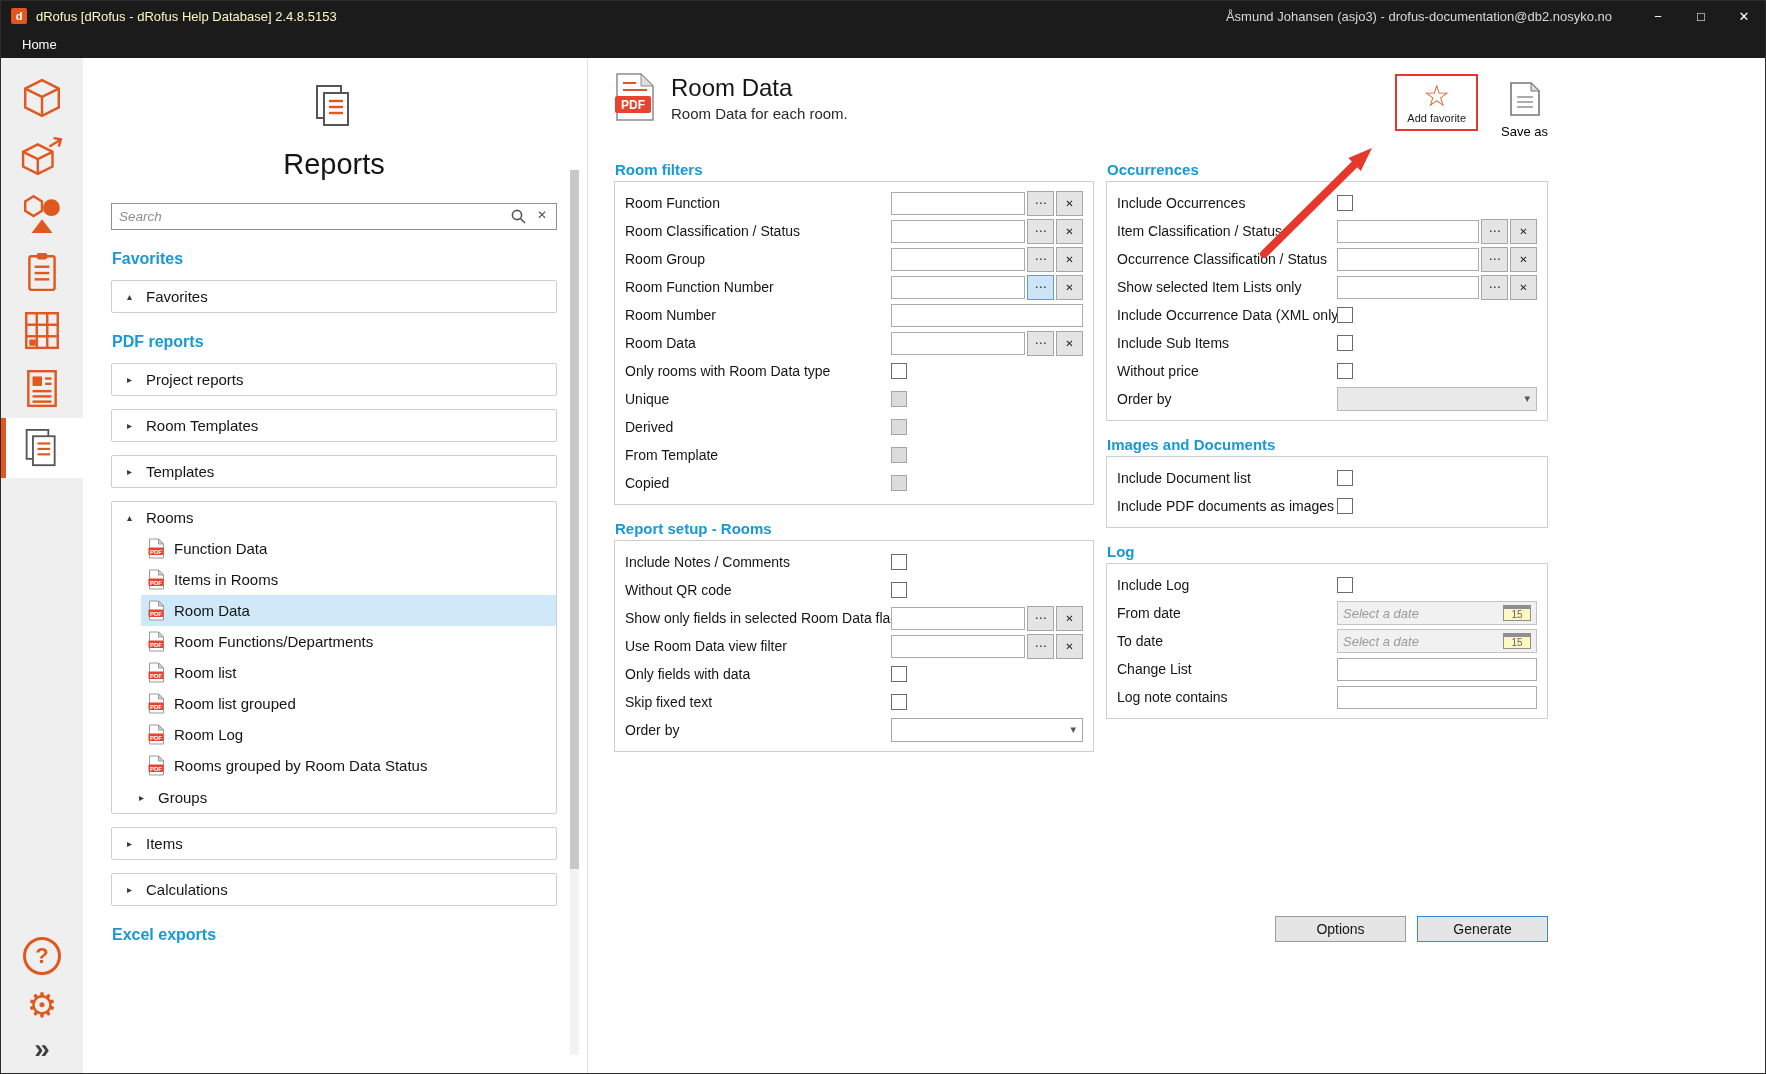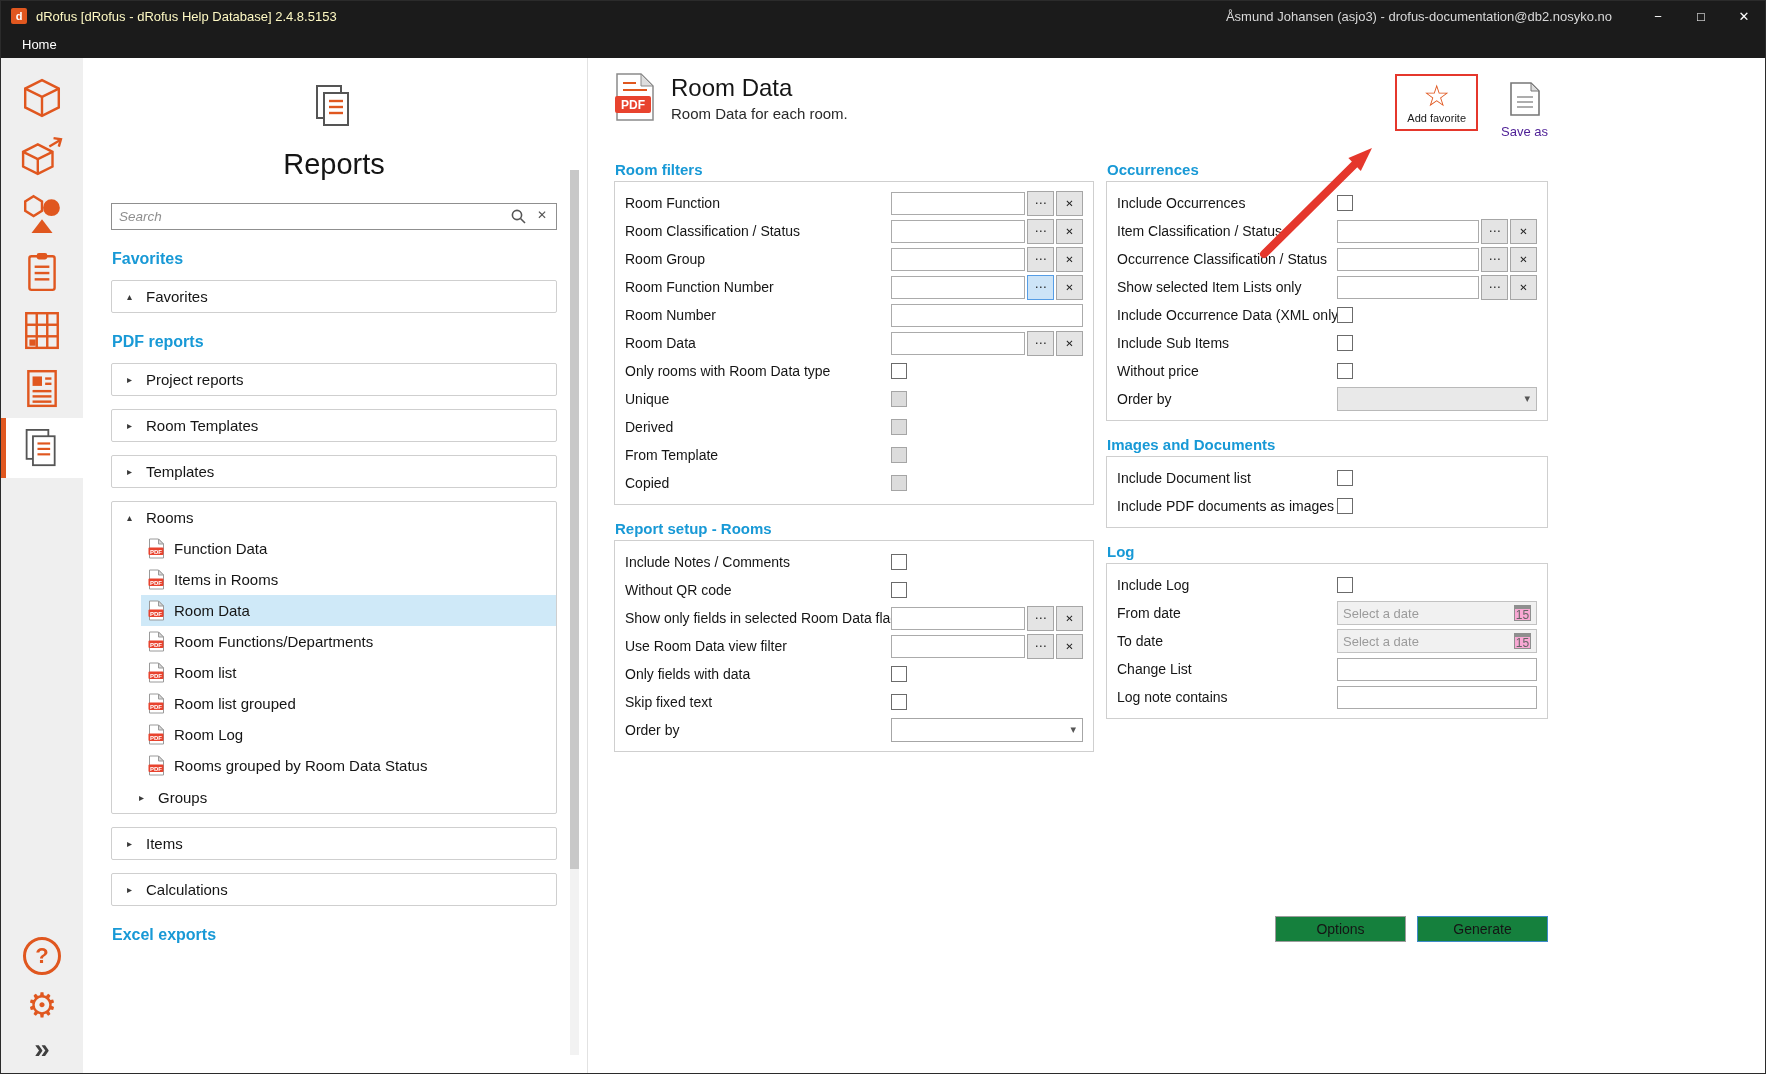--- a/index.html
+++ b/index.html
@@ -54,21 +54,21 @@
 .main-header{width:934px;display:flex;align-items:flex-start;}
 .mh-text{margin-left:15px;margin-top:2px;}
 .mh-title{font-size:24px;color:#151515;}
 .mh-sub{font-size:15px;color:#2a2a2a;margin-top:3px;}
 .mh-spacer{flex:1;}
 .fav-annotation{border:2px solid #e5372c;padding:5px 10px;margin-top:2px;}
 .fav-btn{display:flex;flex-direction:column;align-items:center;gap:1px;cursor:default;}
 .star{font-size:30px;color:#e0571f;line-height:1;}
 .fav-label{font-size:11px;color:#1a1a1a;}
 .save-btn{display:flex;flex-direction:column;align-items:center;gap:3px;margin-left:23px;margin-top:9px;cursor:default;}
-.save-label{font-size:13px;color:#4c1d95;}
+.save-label{font-size:13px;color:#000000;}
 .content{display:flex;gap:12px;width:934px;margin-top:22px;align-items:flex-start;}
 .col.left{width:480px;flex:none;}
 .col.right{width:442px;flex:none;}
 .fgroup{margin-bottom:15px;}
 .fgroup-title{font-size:15px;font-weight:bold;color:#1899d6;margin:0 0 3px 1px;}
 .fgroup-box{border:1px solid #cfcfcf;padding:7px 10px;}
 .frow{display:flex;align-items:center;height:28px;}
 .flabel{flex:1;font-size:14px;color:#151515;white-space:nowrap;overflow:hidden;}
 .fctl{display:flex;align-items:center;flex:none;}
 .fctl.w-left{width:192px;}
@@ -76,24 +76,24 @@
 .txt{flex:1;min-width:0;height:23px;border:1px solid #ababab;font-size:13px;padding:0 5px;font-family:inherit;outline:none;background:#fff;}
 .mini{width:27px;height:25px;margin-left:2px;background:#e4e4e4;border:1px solid #a6a6a6;display:flex;align-items:center;justify-content:center;font-size:12px;color:#222;flex:none;cursor:default;}
 .mini.hl{background:#cde4f7;border-color:#569de5;}
 .mini.xbtn{font-size:10px;}
 .cb{width:16px;height:16px;border:1px solid #6b6b6b;background:#fff;flex:none;}
 .cb.dis{background:#dcdcdc;border-color:#a5a5a5;}
 .sel{width:100%;height:24px;border:1px solid #a6a6a6;background:#fff;position:relative;}
 .sel .chev{position:absolute;right:6px;top:4px;font-size:11px;color:#555;}
 .sel.dis{background:#e9e9e9;border-color:#b9b9b9;}
 .datefld{width:100%;height:24px;border:1px solid #c2c2c2;background:#f1f1f1;display:flex;align-items:center;padding:0 5px;}
-.dtext{flex:1;font-size:13px;color:#9b9b9b;}
-.cal{width:17px;height:16px;border:1px solid #8f8f8f;border-top-width:4px;background:#f9a8d4;font-size:12px;color:#666;display:flex;align-items:center;justify-content:center;flex:none;}
+.dtext{flex:1;font-size:13px;color:#9b9b9b;font-style:italic;}
+.cal{width:28px;height:16px;border:1px solid #8f8f8f;border-top-width:4px;background:#fef9c3;font-size:10px;color:#666;display:flex;align-items:center;justify-content:center;flex:none;}
 .footer{position:absolute;bottom:133px;left:26px;width:934px;display:flex;justify-content:flex-end;gap:11px;}
-.btn{min-width:131px;height:26px;background:#15803d;border:1px solid #9c9c9c;font-size:14px;font-family:inherit;color:#151515;cursor:default;}
+.btn{min-width:131px;height:26px;background:#e5e5e5;border:1px solid #9c9c9c;font-size:14px;font-family:inherit;color:#151515;cursor:default;}
 .btn.generate{border:1px solid #3f8ac9;}
 </style>
 </head>
 <body>
 
 <div class="window">
 
   <div class="titlebar">
     <span class="app-icon">d</span>
     <span class="tb-title">dRofus [dRofus - dRofus Help Database] 2.4.8.5153</span>

